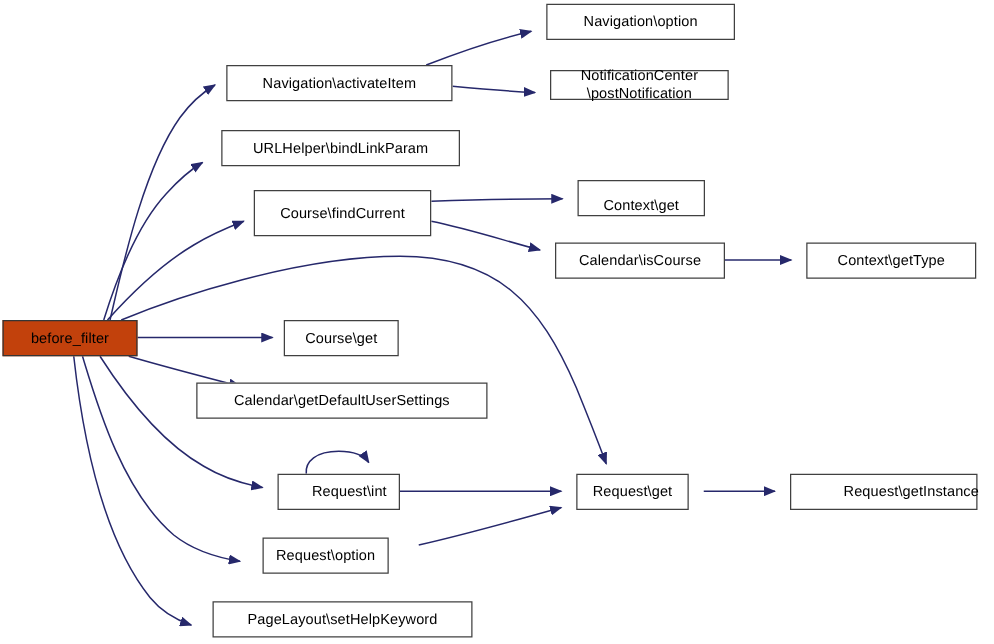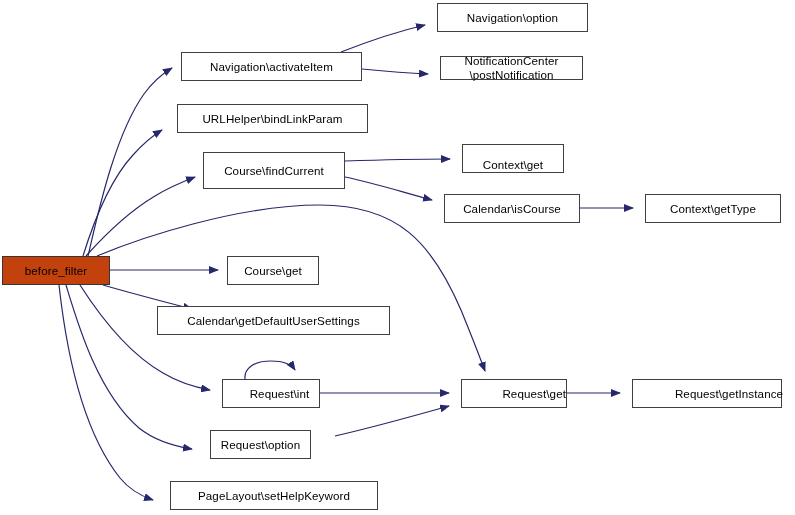--- a/index.html
+++ b/index.html
@@ -89,18 +89,18 @@
       <div class="node" style="left: 440px; top: 56px; width: 143px; height: 24px;"><span class="node-label">NotificationCenter
 \postNotification</span></div>
       <div class="node" style="left: 177px; top: 104px; width: 191px; height: 29px;"><span class="node-label">URLHelper\bindLinkParam</span></div>
       <div class="node" style="left: 203px; top: 152px; width: 142px; height: 37px;"><span class="node-label">Course\findCurrent</span></div>
       <div class="node" style="left: 462px; top: 144px; width: 102px; height: 29px; align-items: flex-end;"><span class="node-label">Context\get</span></div>
       <div class="node" style="left: 444px; top: 194px; width: 136px; height: 29px;"><span class="node-label">Calendar\isCourse</span></div>
       <div class="node" style="left: 645px; top: 194px; width: 136px; height: 29px;"><span class="node-label">Context\getType</span></div>
       <div class="node" style="left: 227px; top: 256px; width: 92px; height: 29px;"><span class="node-label">Course\get</span></div>
       <div class="node" style="left: 157px; top: 306px; width: 233px; height: 29px;"><span class="node-label">Calendar\getDefaultUserSettings</span></div>
       <div class="node" style="left: 222px; top: 379px; width: 98px; height: 29px; padding-left: 17px;"><span class="node-label">Request\int</span></div>
-      <div class="node" style="left: 461px; top: 379px; width: 106px; height: 29px; justify-content: flex-end;"><span class="node-label">Request\get</span></div>
+      <div class="node" style="left: 461px; top: 379px; width: 90px; height: 29px;"><span class="node-label">Request\get</span></div>
       <div class="node" style="left: 632px; top: 379px; width: 150px; height: 29px; padding-left: 44px;"><span class="node-label">Request\getInstance</span></div>
       <div class="node" style="left: 210px; top: 430px; width: 101px; height: 29px;"><span class="node-label">Request\option</span></div>
       <div class="node" style="left: 170px; top: 481px; width: 208px; height: 29px;"><span class="node-label">PageLayout\setHelpKeyword</span></div>
     </div>
 </div>
 
 </body></html>

